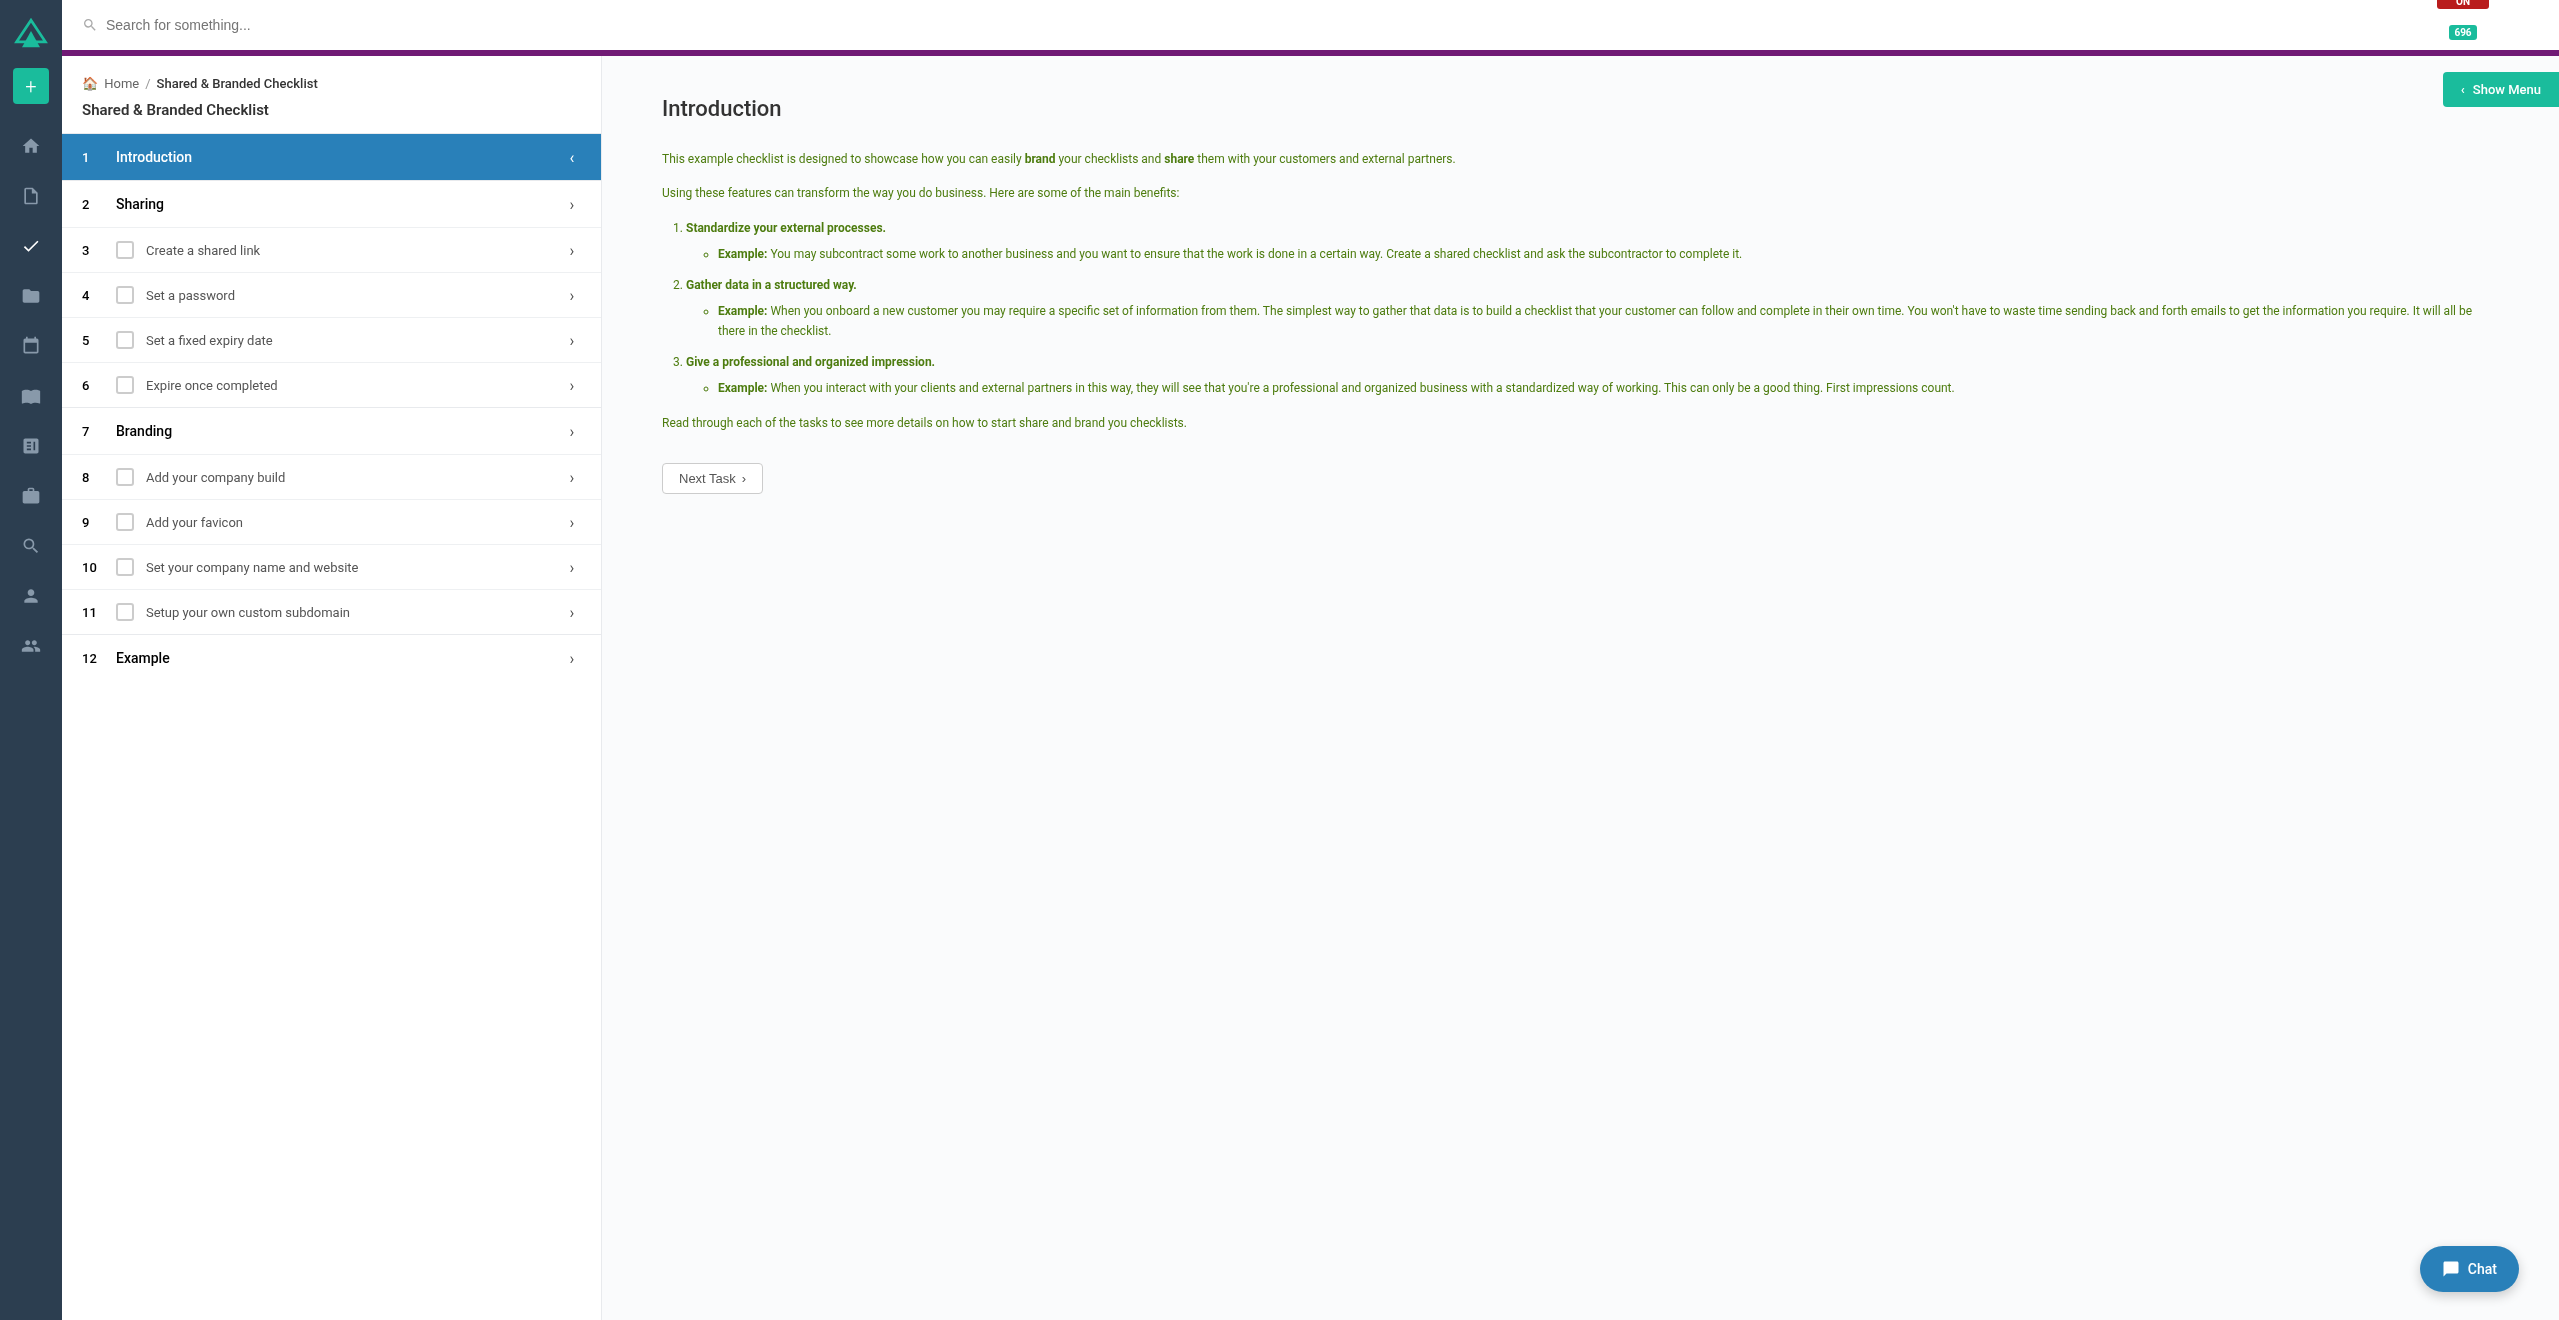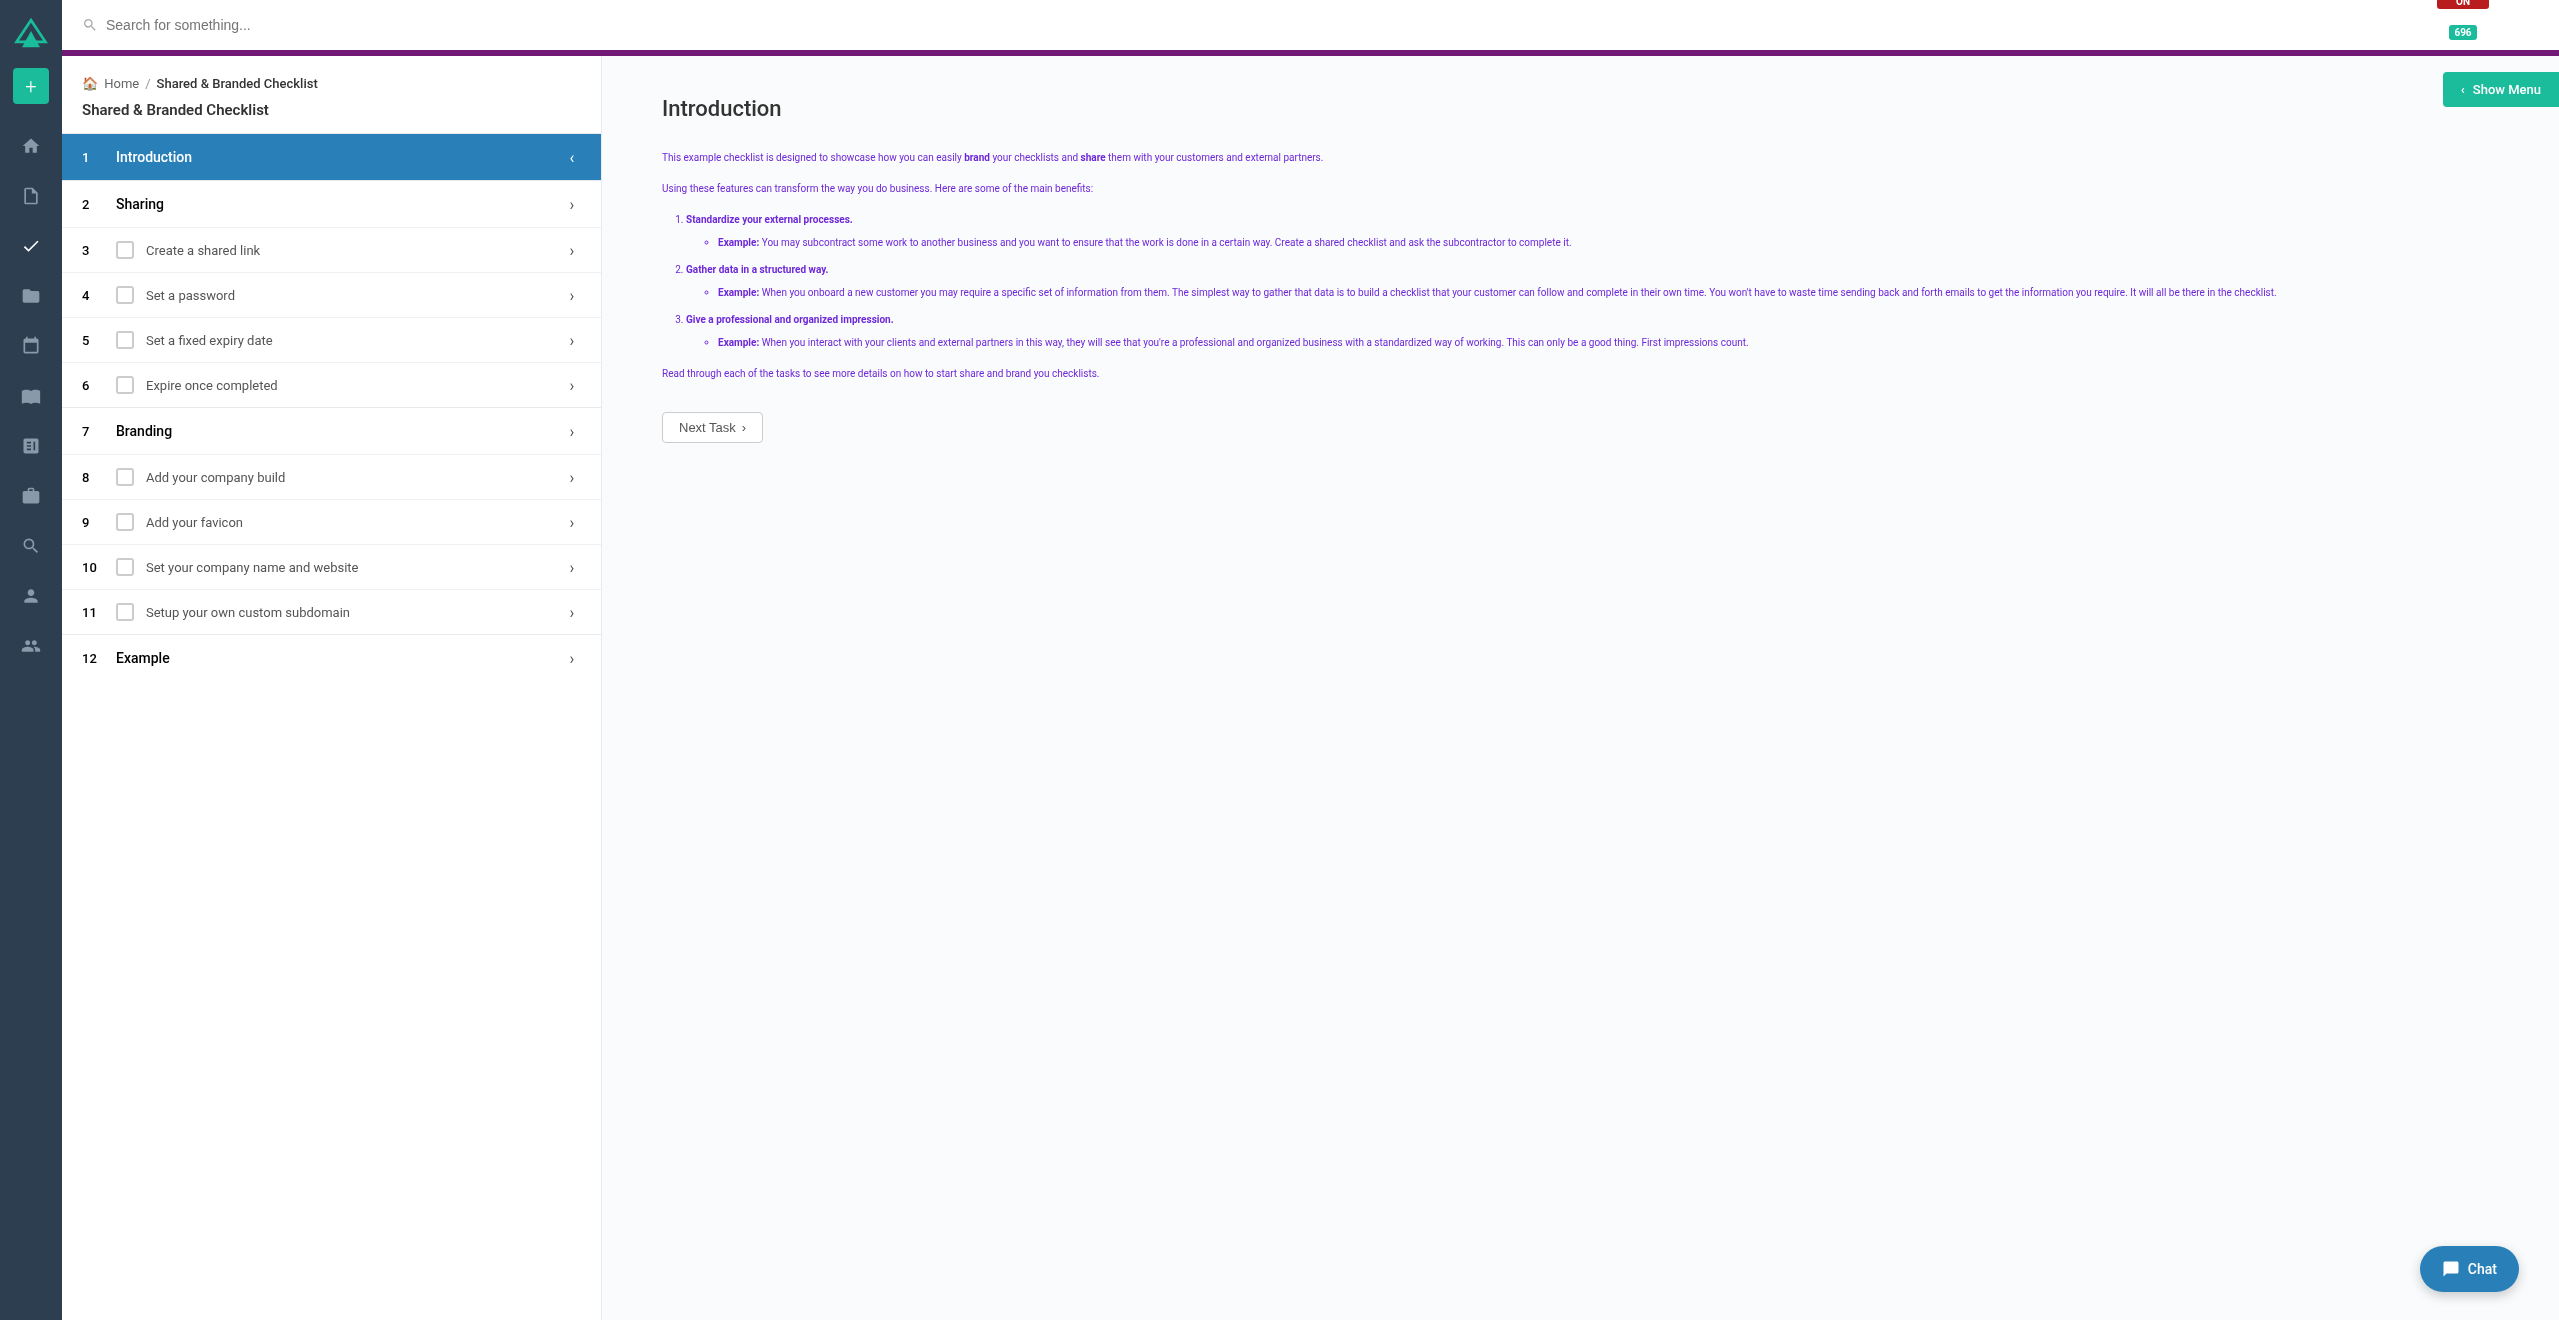--- a/index.html
+++ b/index.html
@@ -266,22 +266,22 @@
     }
 
     .detail-title {
       font-size: 22px;
       font-weight: 500;
       color: #333;
       margin-bottom: 28px;
     }
 
     .detail-body {
-      font-size: 10px;
-      color: #6d28d9;
+      font-size: 12px;
+      color: #4d7c0f;
       line-height: 1.7;
     }
     .detail-body p { margin-bottom: 14px; }
     .detail-body ol { margin-left: 24px; margin-bottom: 14px; }
     .detail-body ol li { margin-bottom: 10px; }
     .detail-body ul { margin-left: 32px; margin-top: 6px; list-style: circle; }
     .detail-body ul li { margin-bottom: 6px; }
     .detail-body strong { font-weight: 700; }
 
     .next-task-btn {

